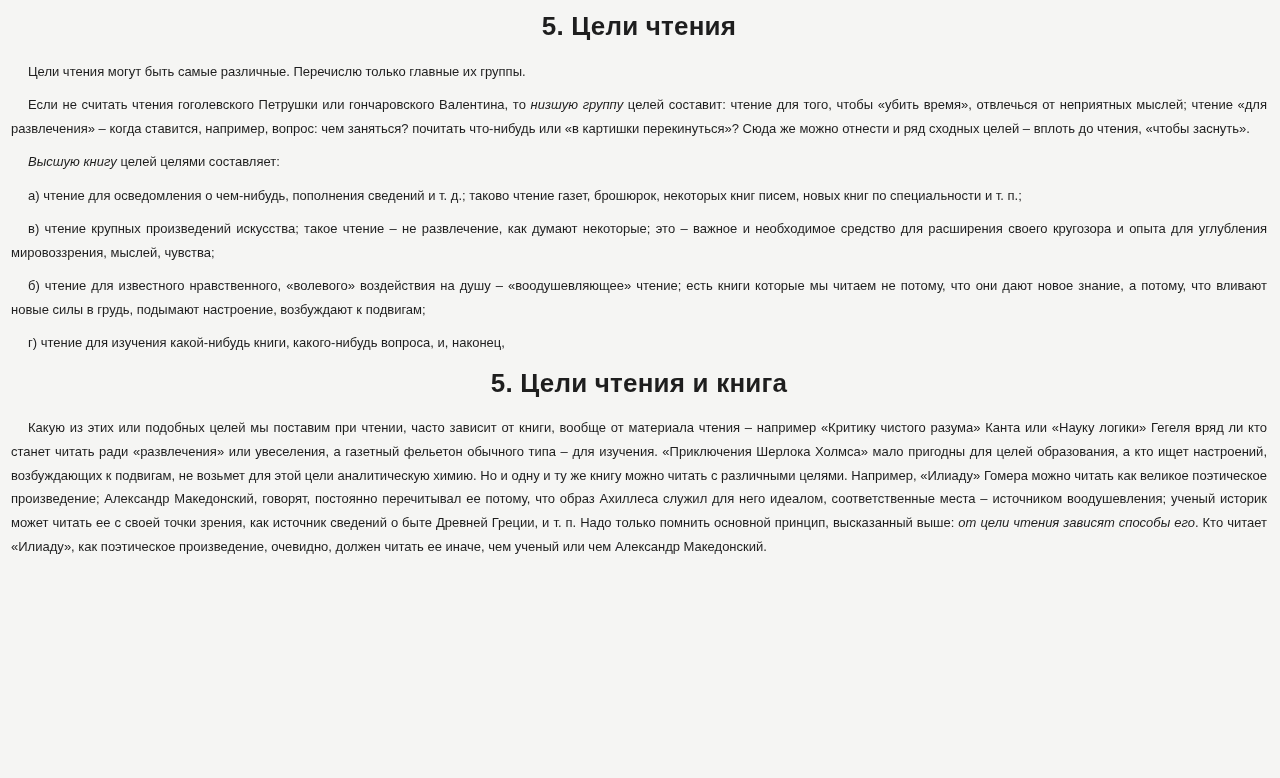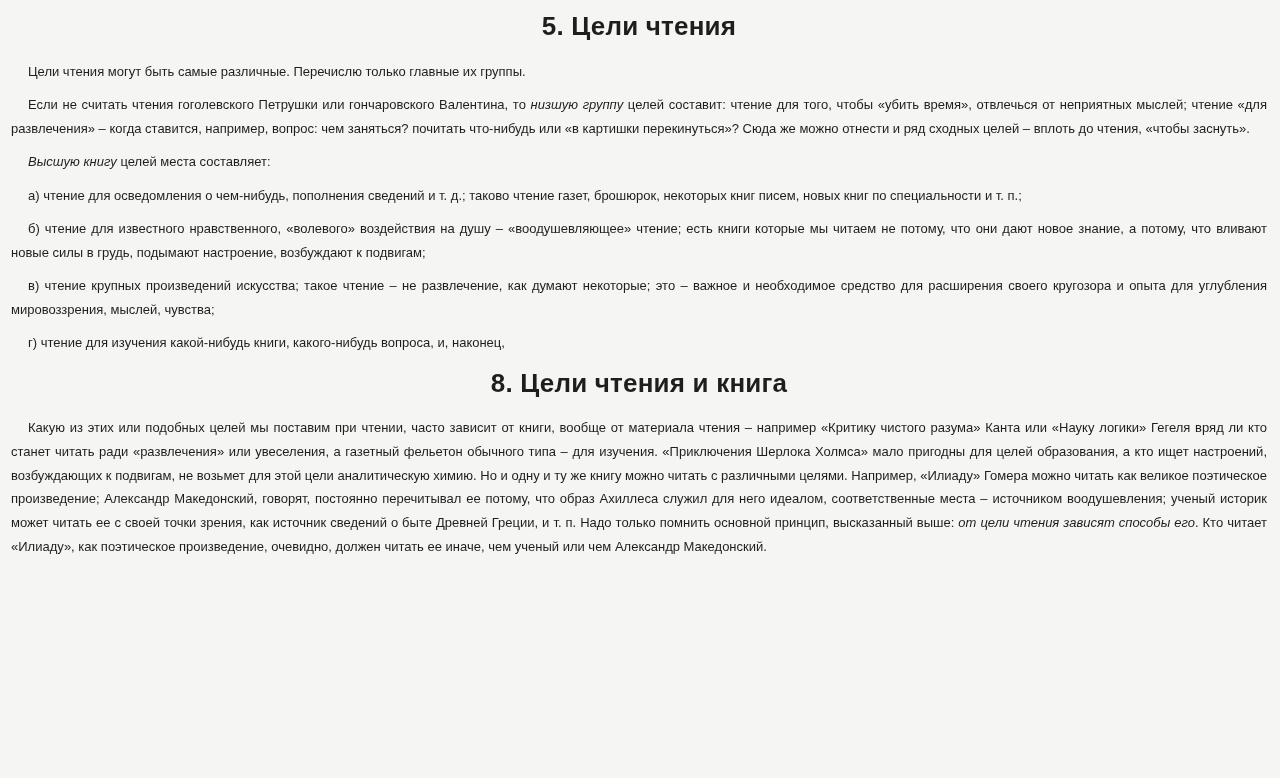--- a/index.html
+++ b/index.html
@@ -36,27 +36,27 @@
 </style>
 </head>
 <body style="background: rgb(245, 245, 243); color: rgb(30, 30, 30);">
 
 <main class="page">
   <section class="chapter">
     <h1 class="chapter-title">5. Цели чтения</h1>
     <div class="chapter-body">
         <p class="para"><span>Цели чтения могут быть самые различные. Перечислю только главные их группы.</span></p>
         <p class="para"><span>Если не считать чтения гоголевского Петрушки или гончаровского Валентина, то </span><em>низшую группу</em><span> целей составит: чтение для того, чтобы «убить время», отвлечься от неприятных мыслей; чтение «для развлечения» – когда ставится, например, вопрос: чем заняться? почитать что-нибудь или «в картишки перекинуться»? Сюда же можно отнести и ряд сходных целей – вплоть до чтения, «чтобы заснуть».</span></p>
-        <p class="para"><em>Высшую книгу</em><span> целей места составляет:</span></p>
+        <p class="para"><em>Высшую книгу</em><span> целей целями составляет:</span></p>
         <p class="para"><span>а) чтение для осведомления о чем-нибудь, пополнения сведений и т. д.; таково чтение газет, брошюрок, некоторых книг пи­сем, новых книг по специальности и т. п.;</span></p>
+        <p class="para"><span>в) чтение крупных произведений искусства; такое чтение – не развлечение, как думают некоторые; это – важное и необхо­димое средство для расширения своего кругозора и опыта для углубления мировоззрения, мыслей, чувства;</span></p>
         <p class="para"><span>б) чтение для известного нравственного, «волевого» воздействия на душу – «воодушевляющее» чтение; есть книги кото­рые мы читаем не потому, что они дают новое знание, а потому, что вливают новые силы в грудь, подымают настроение, воз­буждают к подвигам;</span></p>
-        <p class="para"><span>в) чтение крупных произведений искусства; такое чтение – не развлечение, как думают некоторые; это – важное и необхо­димое средство для расширения своего кругозора и опыта для углубления мировоззрения, мыслей, чувства;</span></p>
         <p class="para"><span>г) чтение для изучения какой-нибудь книги, какого-нибудь вопроса, и, наконец,</span></p>
       </div>
   </section>
 
   <section class="chapter">
-    <h1 class="chapter-title">8. Цели чтения и книга</h1>
+    <h1 class="chapter-title">5. Цели чтения и книга</h1>
     <div class="chapter-body">
         <p class="para"><span>Какую из этих или подобных целей мы поставим при чтении, часто зависит от книги, вообще от материала чтения – напри­мер «Критику чистого разума» Канта или «Науку логики» Гегеля вряд ли кто станет читать ради «развлечения» или увеселе­ния, а газетный фельетон обычного типа – для изучения. «Приключения Шерлока Холмса» мало пригодны для целей образо­вания, а кто ищет настроений, возбуждающих к подвигам, не возьмет для этой цели аналитическую химию. Но и одну и ту же книгу можно читать с различными целями. Например, «Илиаду» Гомера можно читать как великое поэтическое произведе­ние; Александр Македонский, говорят, постоянно перечитывал ее потому, что образ Ахиллеса служил для него идеалом, со­ответственные места – источником воодушевления; ученый историк может читать ее с своей точки зрения, как источник све­дений о быте Древней Греции, и т. п. Надо только помнить основной принцип, высказанный выше: </span><em>от цели чтения зависят спо­собы его</em><span>. Кто читает «Илиаду», как поэтическое произведение, очевидно, должен читать ее иначе, чем ученый или чем Алек­сандр Македонский.</span></p>
       </div>
   </section>
 </main>
 
 </body></html>

